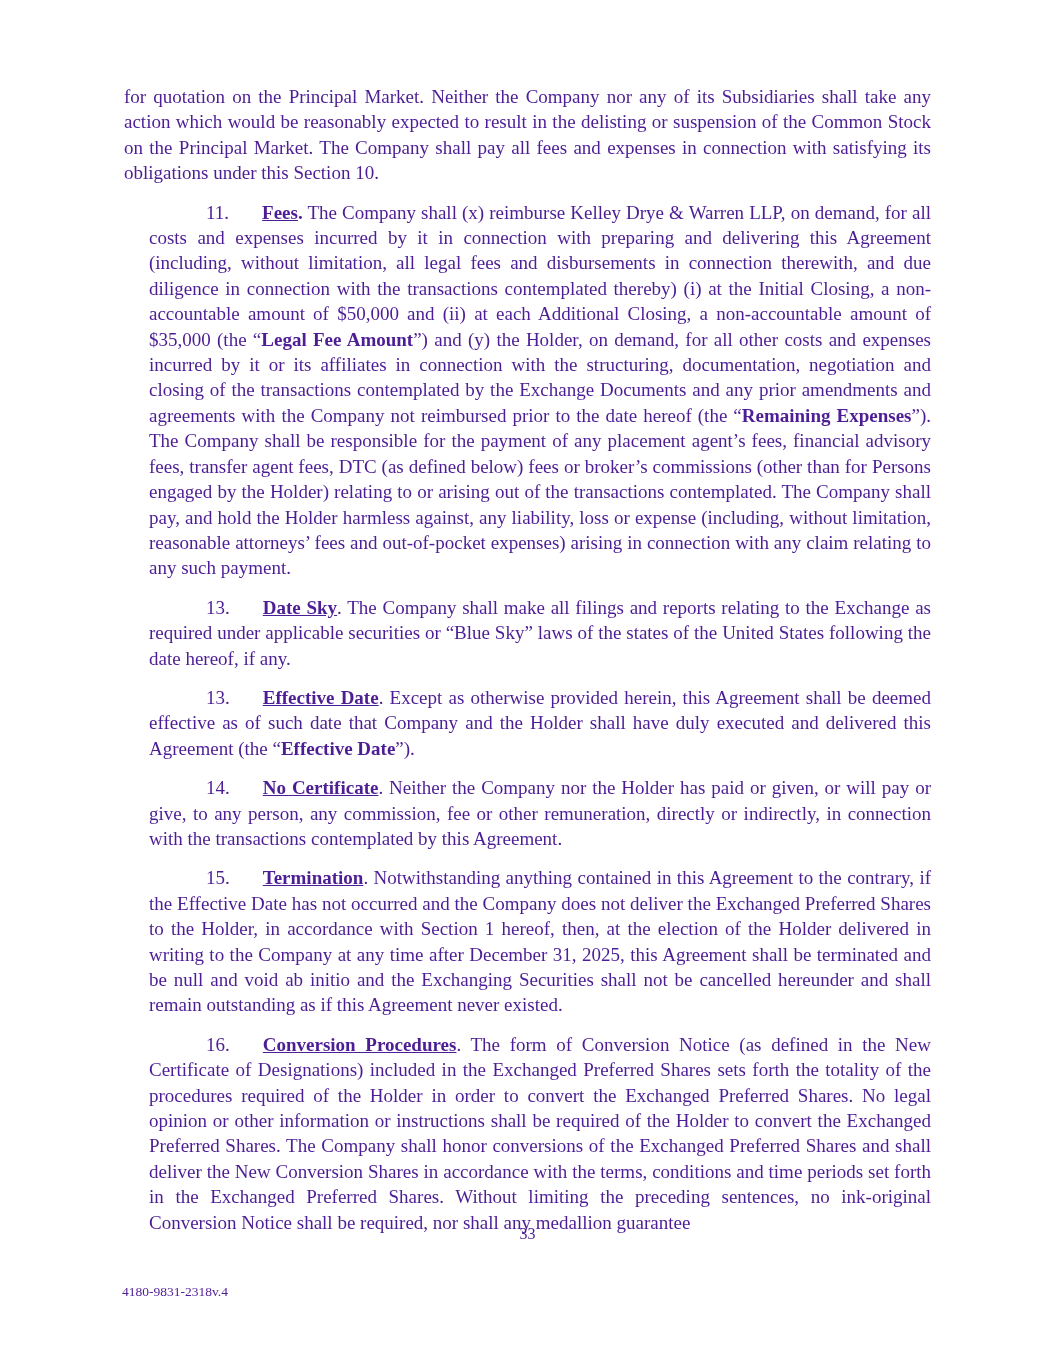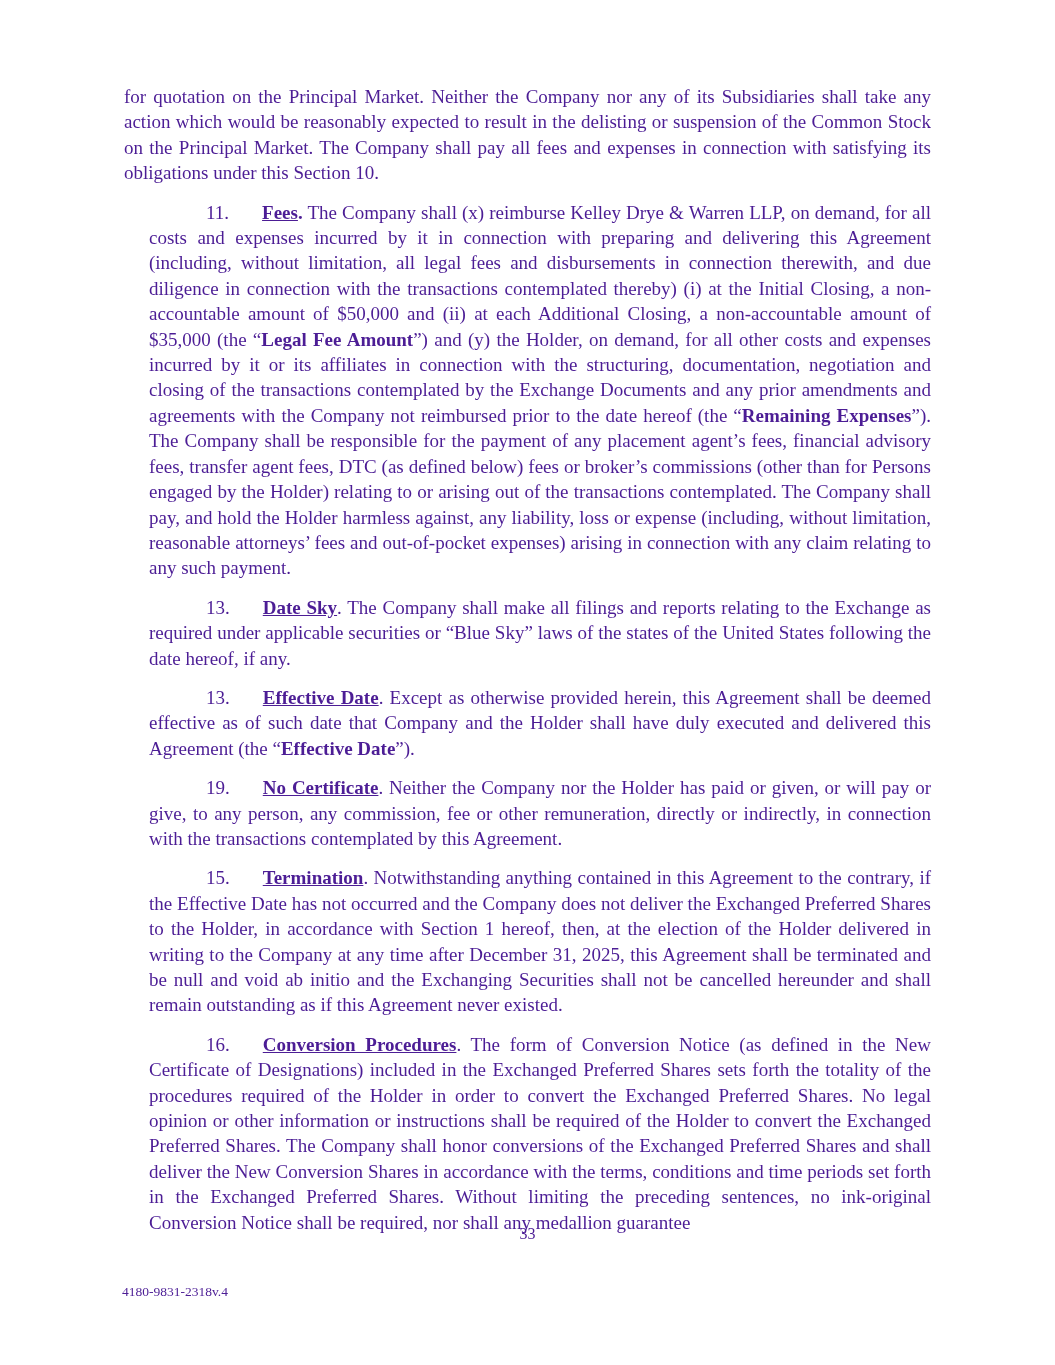--- a/index.html
+++ b/index.html
@@ -63,19 +63,19 @@
 </style>
 </head>
 <body>
 
 <div class="page">
   <main class="content" id="doc-body">
       <p class="plain"><span>for quotation on the Principal Market.  Neither the Company nor any of its Subsidiaries shall take any action which would be reasonably expected to result in the delisting or suspension of the Common Stock on the Principal Market.  The Company shall pay all fees and expenses in connection with satisfying its obligations under this Section 10.</span></p>
       <p class="numbered"><span class="secnum">11.</span><span class="tab"></span><span class="heading">Fees</span><b>.</b><span>  The Company shall (x) reimburse Kelley Drye &amp; Warren LLP, on demand, for all costs and expenses incurred by it in connection with preparing and delivering this Agreement (including, without limitation, all legal fees and disbursements in connection therewith, and due diligence in connection with the transactions contemplated thereby) (i) at the Initial Closing, a non-accountable amount of $50,000 and (ii) at each Additional Closing, a non-accountable amount of $35,000 (the “</span><b>Legal Fee Amount</b><span>”) and (y) the Holder, on demand, for all other costs and expenses incurred by it or its affiliates in connection with the structuring, documentation, negotiation and closing of the transactions contemplated by the Exchange Documents and any prior amendments and agreements with the Company not reimbursed prior to the date hereof (the “</span><b>Remaining Expenses</b><span>”).  The Company shall be responsible for the payment of any placement agent’s fees, financial advisory fees, transfer agent fees, DTC (as defined below) fees or broker’s commissions (other than for Persons engaged by the Holder) relating to or arising out of the transactions contemplated.  The Company shall pay, and hold the Holder harmless against, any liability, loss or expense (including, without limitation, reasonable attorneys’ fees and out-of-pocket expenses) arising in connection with any claim relating to any such payment.</span></p>
       <p class="numbered"><span class="secnum">13.</span><span class="tab"></span><span class="heading">Date Sky</span><span>.  The Company shall make all filings and reports relating to the Exchange as required under applicable securities or “Blue Sky” laws of the states of the United States following the date hereof, if any.</span></p>
       <p class="numbered"><span class="secnum">13.</span><span class="tab"></span><span class="heading">Effective Date</span><span>.  Except as otherwise provided herein, this Agreement shall be deemed effective as of such date that Company and the Holder shall have duly executed and delivered this Agreement (the “</span><b>Effective Date</b><span>”).</span></p>
-      <p class="numbered"><span class="secnum">19.</span><span class="tab"></span><span class="heading">No Certificate</span><span>.  Neither the Company nor the Holder has paid or given, or will pay or give, to any person, any commission, fee or other remuneration, directly or indirectly, in connection with the transactions contemplated by this Agreement.</span></p>
+      <p class="numbered"><span class="secnum">14.</span><span class="tab"></span><span class="heading">No Certificate</span><span>.  Neither the Company nor the Holder has paid or given, or will pay or give, to any person, any commission, fee or other remuneration, directly or indirectly, in connection with the transactions contemplated by this Agreement.</span></p>
       <p class="numbered"><span class="secnum">15.</span><span class="tab"></span><span class="heading">Termination</span><span>.  Notwithstanding anything contained in this Agreement to the contrary, if the Effective Date has not occurred and the Company does not deliver the Exchanged Preferred Shares to the Holder, in accordance with Section 1 hereof, then, at the election of the Holder delivered in writing to the Company at any time after December 31, 2025, this Agreement shall be terminated and be null and void ab initio and the Exchanging Securities shall not be cancelled hereunder and shall remain outstanding as if this Agreement never existed.</span></p>
       <p class="numbered"><span class="secnum">16.</span><span class="tab"></span><span class="heading">Conversion Procedures</span><span>.  The form of Conversion Notice (as defined in the New Certificate of Designations) included in the Exchanged Preferred Shares sets forth the totality of the procedures required of the Holder in order to convert the Exchanged Preferred Shares.  No legal opinion or other information or instructions shall be required of the Holder to convert the Exchanged Preferred Shares.  The Company shall honor conversions of the Exchanged Preferred Shares and shall deliver the New Conversion Shares in accordance with the terms, conditions and time periods set forth in the Exchanged Preferred Shares.  Without limiting the preceding sentences, no ink-original Conversion Notice shall be required, nor shall any medallion guarantee</span></p>
     </main>
   <div class="page-number">33</div>
   <div class="doc-id">4180-9831-2318v.4</div>
 </div>
 
 </body></html>

